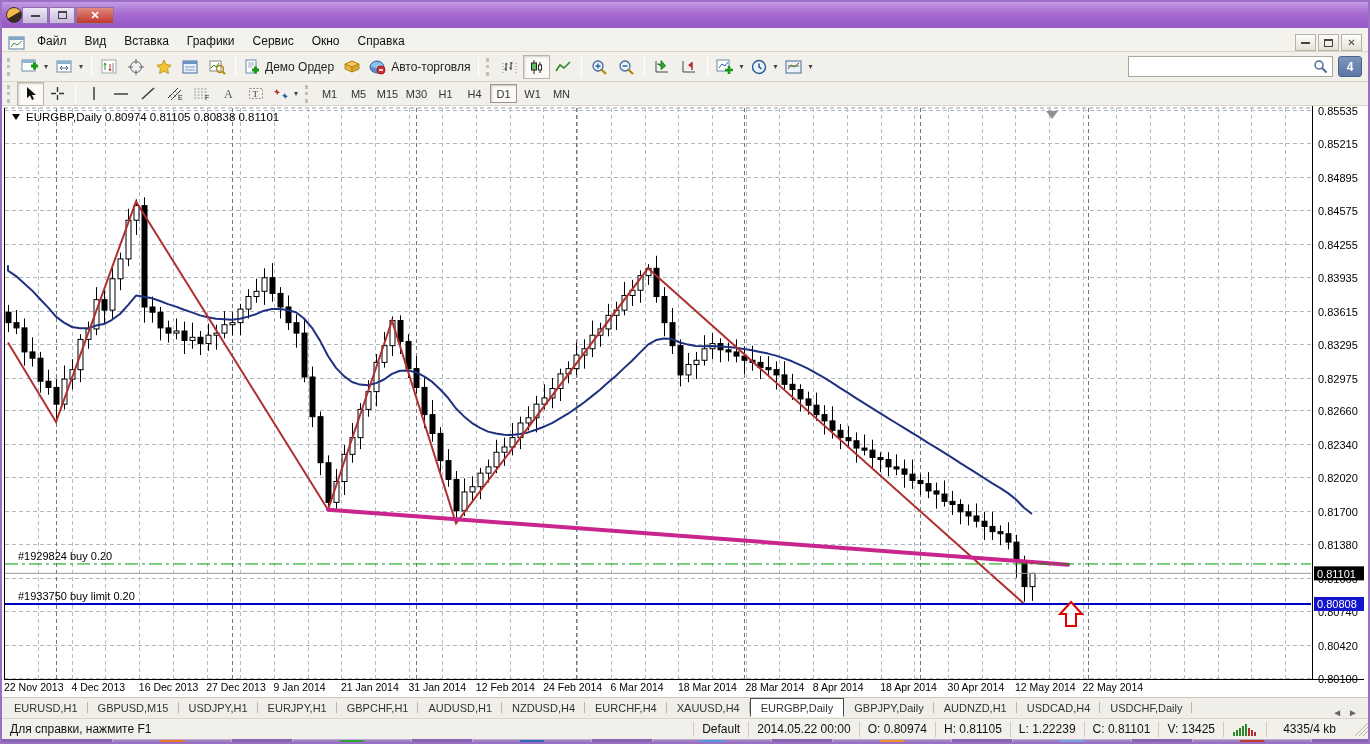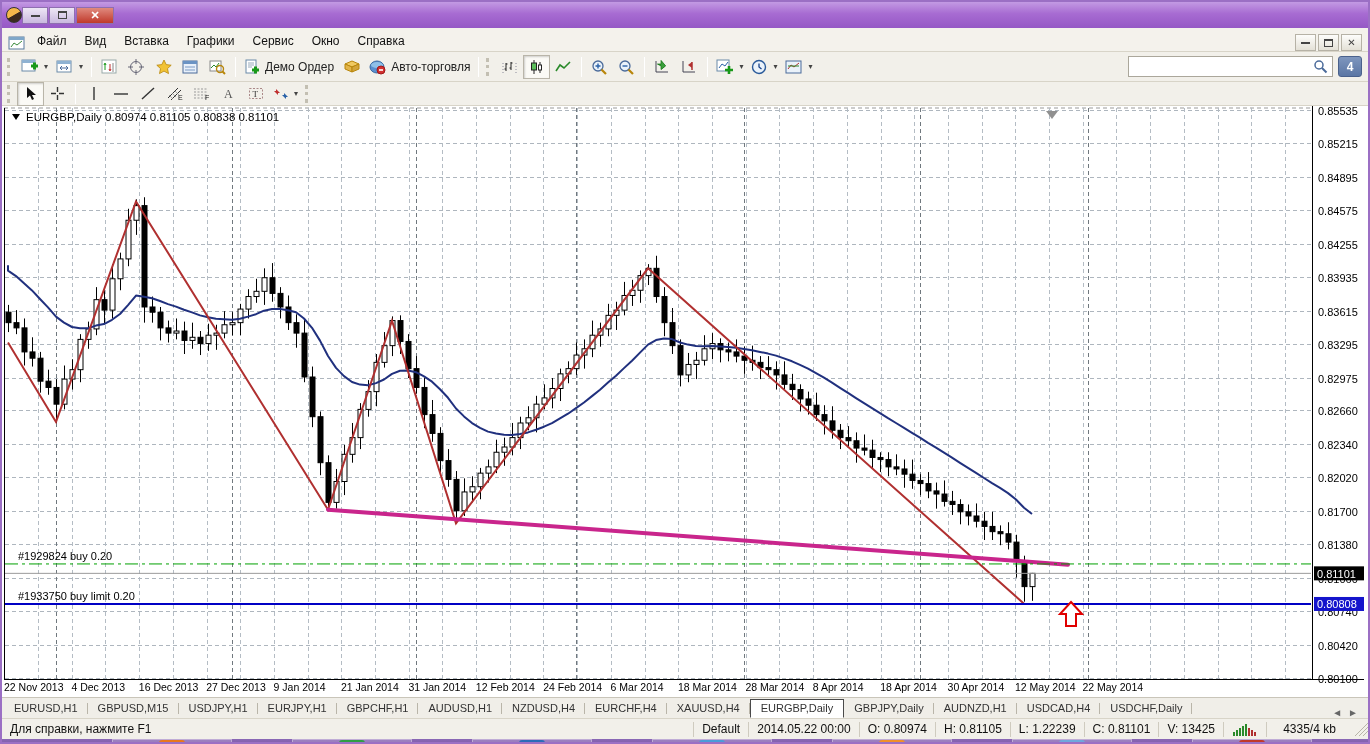--- a/index.html
+++ b/index.html
@@ -326,20 +326,31 @@
         </svg>
     </span>
     <span class="tbtn">
       <svg width="16" height="15">
           <path d="M3 3 l4 4 -2 0 0 2 -4 -4 2 0 Z" fill="#C03030"></path>
           <path d="M13 13 l-4 -4 2 0 0 -2 4 4 -2 0 Z" fill="#2A62A8"></path>
         </svg>
       <span class="caret">▾</span>
     </span>
     <span class="grip"></span>
+    <span id="timeframes" style="display:flex;align-items:center;">
+        <span class="tfbtn">M1</span>
+        <span class="tfbtn">M5</span>
+        <span class="tfbtn">M15</span>
+        <span class="tfbtn">M30</span>
+        <span class="tfbtn">H1</span>
+        <span class="tfbtn">H4</span>
+        <span class="tfbtn active">D1</span>
+        <span class="tfbtn">W1</span>
+        <span class="tfbtn">MN</span>
+      </span>
   </div>
 
   <div class="chart-area">
     <svg id="chart-svg" width="1362" height="591">
         <rect x="0" y="0" width="1362" height="591" fill="#FFFFFF"></rect>
         <line x1="2" y1="2" x2="1309" y2="2" stroke="#999" stroke-dasharray="4,3"></line>
         <line x1="3" y1="4.5" x2="1309" y2="4.5" stroke="#AEB6BE" stroke-dasharray="4,3"></line>
         <text x="1316" y="8.5" font-size="11" font-family="Liberation Sans,sans-serif" fill="#000">0.85535</text>
         <line x1="3" y1="37.5" x2="1309" y2="37.5" stroke="#AEB6BE" stroke-dasharray="4,3"></line>
         <text x="1316" y="41.5" font-size="11" font-family="Liberation Sans,sans-serif" fill="#000">0.85215</text>
@@ -711,21 +722,21 @@
         <text x="1013.0000000000001" y="585" font-size="10.5" font-family="Liberation Sans,sans-serif" fill="#000">12 May 2014</text>
         <text x="1080.4" y="585" font-size="10.5" font-family="Liberation Sans,sans-serif" fill="#000">22 May 2014</text>
         <polygon points="1069,496 1080,508 1074,508 1074,520 1064,520 1064,508 1058,508" fill="#FFFFFF" stroke="#E00000" stroke-width="2" stroke-linejoin="miter"></polygon>
         <polygon points="1044,5 1056,5 1050,13" fill="#909090"></polygon>
         <polygon points="10,8 18,8 14,14" fill="#000"></polygon>
         <text x="24" y="15" font-size="11.5" font-family="Liberation Sans,sans-serif" fill="#000">EURGBP,Daily  0.80974 0.81105 0.80838 0.81101</text>
       </svg>
   </div>
 
   <div class="tabsbar">
-    <span id="tabs" style="display:flex;align-items:center;height:100%">
+    <span id="tabs" style="display:flex;align-items:flex-start;height:100%">
         <span class="tab">EURUSD,H1</span>
         <span class="tab">GBPUSD,M15</span>
         <span class="tab">USDJPY,H1</span>
         <span class="tab">EURJPY,H1</span>
         <span class="tab">GBPCHF,H1</span>
         <span class="tab">AUDUSD,H1</span>
         <span class="tab">NZDUSD,H4</span>
         <span class="tab">EURCHF,H4</span>
         <span class="tab">XAUUSD,H4</span>
         <span class="tab active">EURGBP,Daily</span>

